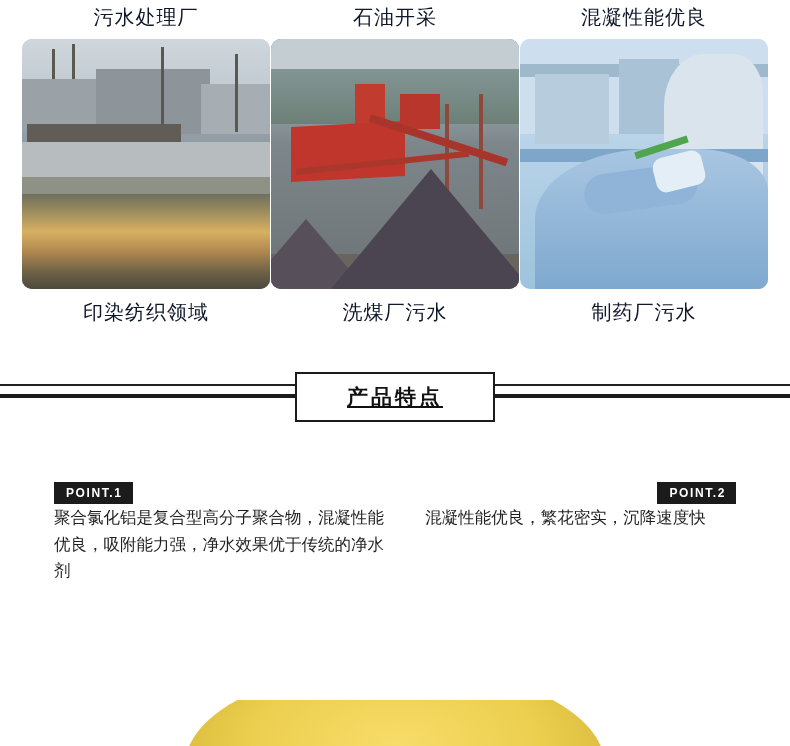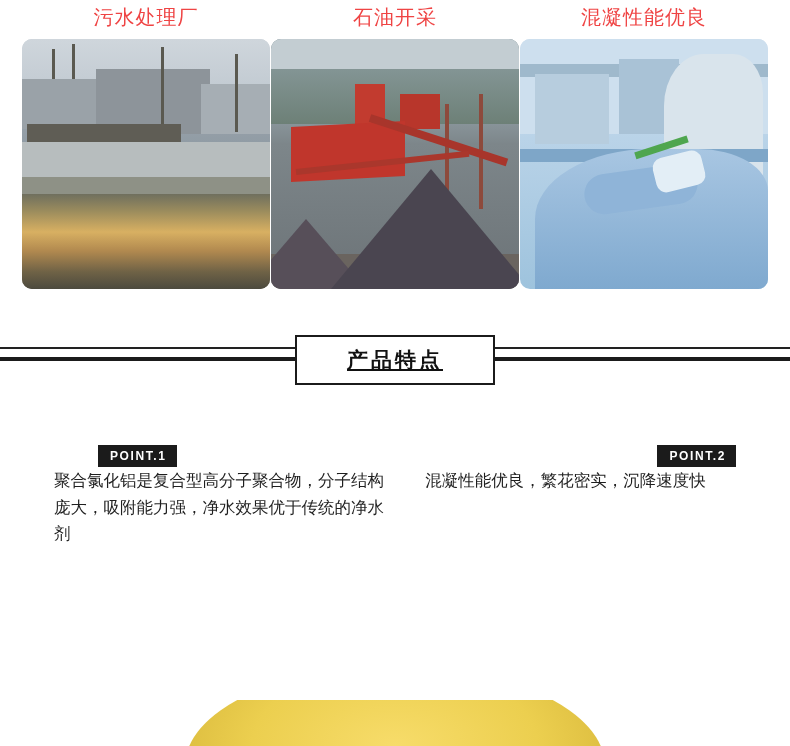--- a/index.html
+++ b/index.html
@@ -24,21 +24,21 @@
   .caption-row {
     display: flex;
     justify-content: space-between;
     padding: 0 22px;
     box-sizing: border-box;
   }
   .caption {
     width: 248px;
     text-align: center;
     font-size: 20px;
-    color: #ef4444;
+    color: #0f172a;
     font-family: Liberation Sans, sans-serif;
     letter-spacing: 1px;
   }
   .caption-row.top .caption {
     margin-bottom: 8px;
   }
   .caption-row.bottom .caption {
     margin-top: 10px;
   }
   .photo-row {
@@ -167,21 +167,20 @@
   .point.right { text-align: right; }
   .point-tag {
     display: inline-block;
     background: #1b1b1b;
     color: #fff;
     font-size: 12px;
     font-weight: bold;
     letter-spacing: 1.6px;
     padding: 4px 10px 4px 12px;
     font-family: "Liberation Sans", sans-serif;
-    margin-left: 44px;
   }
   .point-title {
     font-size: 36px;
     font-weight: bold;
     color: #111;
     letter-spacing: 2px;
     margin: 6px 0 12px;
     line-height: 1.05;
     font-family: "Liberation Sans", sans-serif;
   }
@@ -265,36 +264,41 @@
       <div class="person"></div>
       <div class="bench"></div>
       <div class="gown"></div>
       <div class="arm"></div>
       <div class="tube"></div>
       <div class="glove"></div>
     </div>
 
   </div>
 
+  <div class="caption-row bottom">
+    <div class="caption">印染纺织领域</div>
+    <div class="caption">洗煤厂污水</div>
+    <div class="caption">制药厂污水</div>
+  </div>
 
 </div>
 
 <div class="divider-block">
   <div class="rule r1"></div>
   <div class="rule r2"></div>
   <div class="section-title-box">
     <span>产品特点</span>
   </div>
 </div>
 
 <div class="points">
 
   <div class="point left">
     <div class="point-tag">POINT.1</div>
-    <div class="point-body">聚合氯化铝是复合型高分子聚合物，分子结构庞大，吸附能力强，净水效果优于传统的净水剂</div>
+    <div class="point-body">聚合氯化铝是复合型高分子聚合物，混凝性能优良，吸附能力强，净水效果优于传统的净水剂</div>
   </div>
 
   <div class="point right">
     <div class="point-tag">POINT.2</div>
     <div class="point-body">混凝性能优良，繁花密实，沉降速度快</div>
   </div>
 
 </div>
 
 <div class="bottom-visual">

